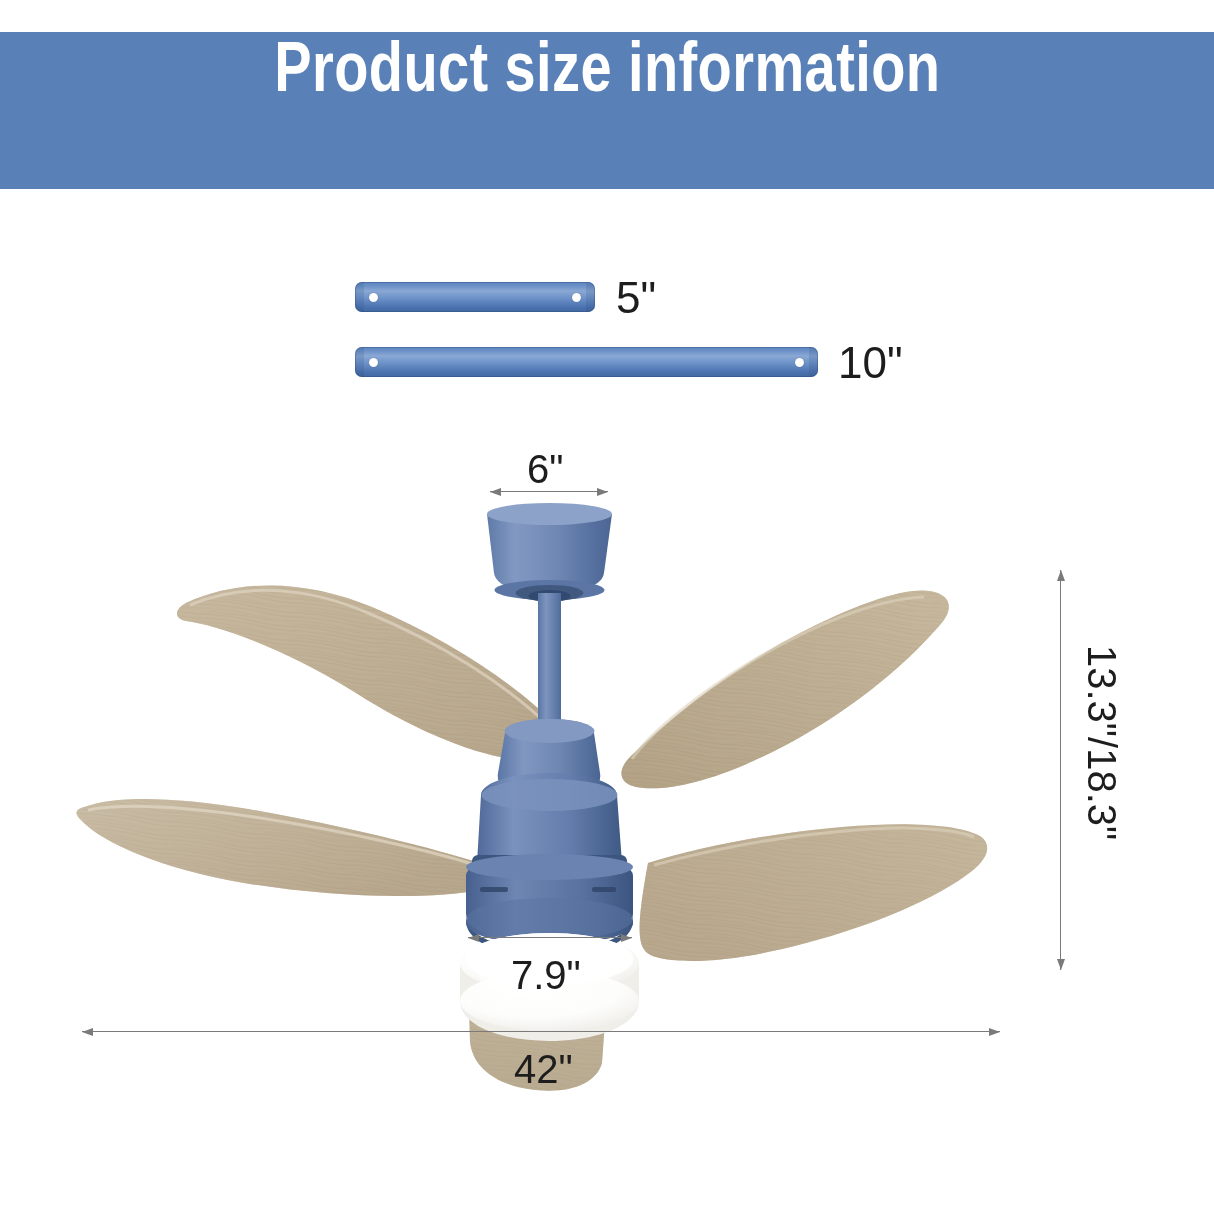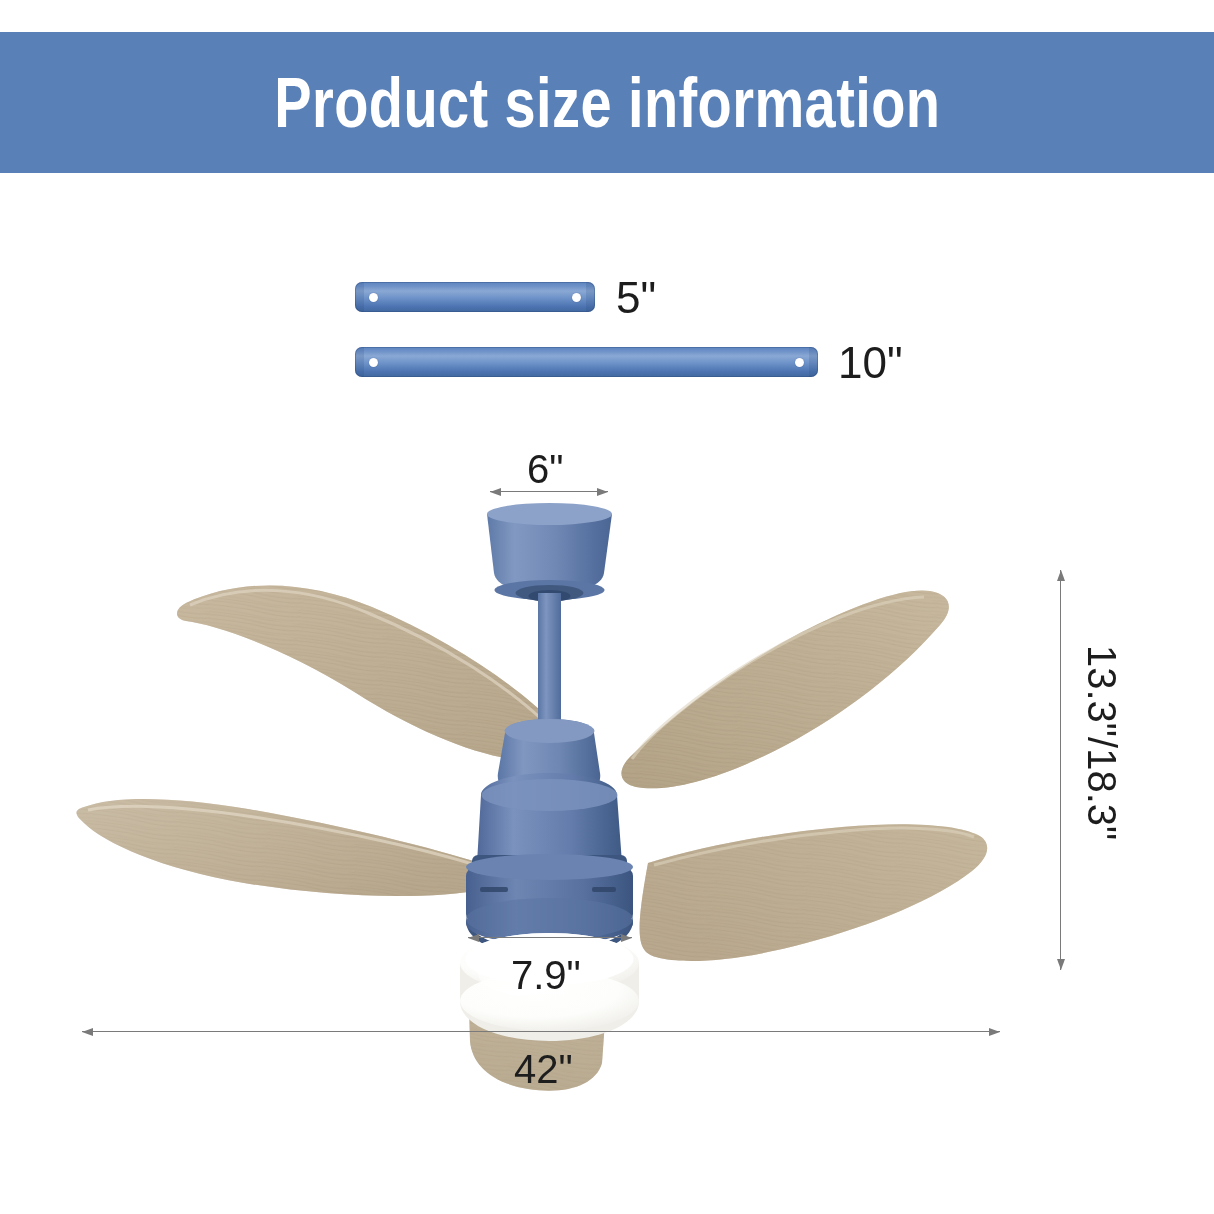--- a/index.html
+++ b/index.html
@@ -1,23 +1,23 @@
 <!DOCTYPE html>
 <html style="--brand: #5A80B8;"><head>
 <meta charset="utf-8">
 <style>
   * { margin:0; padding:0; box-sizing:border-box; }
   html,body { width:1214px; height:1214px; background:#ffffff; }
   body { font-family:"Liberation Sans", sans-serif; position:relative; overflow:hidden; }
 
   
   .banner{
-    position:absolute; left:0; top:32px; width:1214px; height:141px;
+    position:absolute; left:0; top:32px; width:1214px; height:157px;
     background:var(--brand,#5A80B8);
-    display:flex; align-items:center; justify-content:center;
+    display:flex; justify-content:center;
   }
   .banner-title{
     color:#ffffff; font-size:70px; font-weight:700; letter-spacing:.5px;
     transform:scaleX(.80); transform-origin:center;
     white-space:nowrap; line-height:1;
     font-family:"Liberation Sans", sans-serif;
   }
 
   
   .stage{ position:absolute; left:0; top:173px; width:1214px; height:1041px; }

